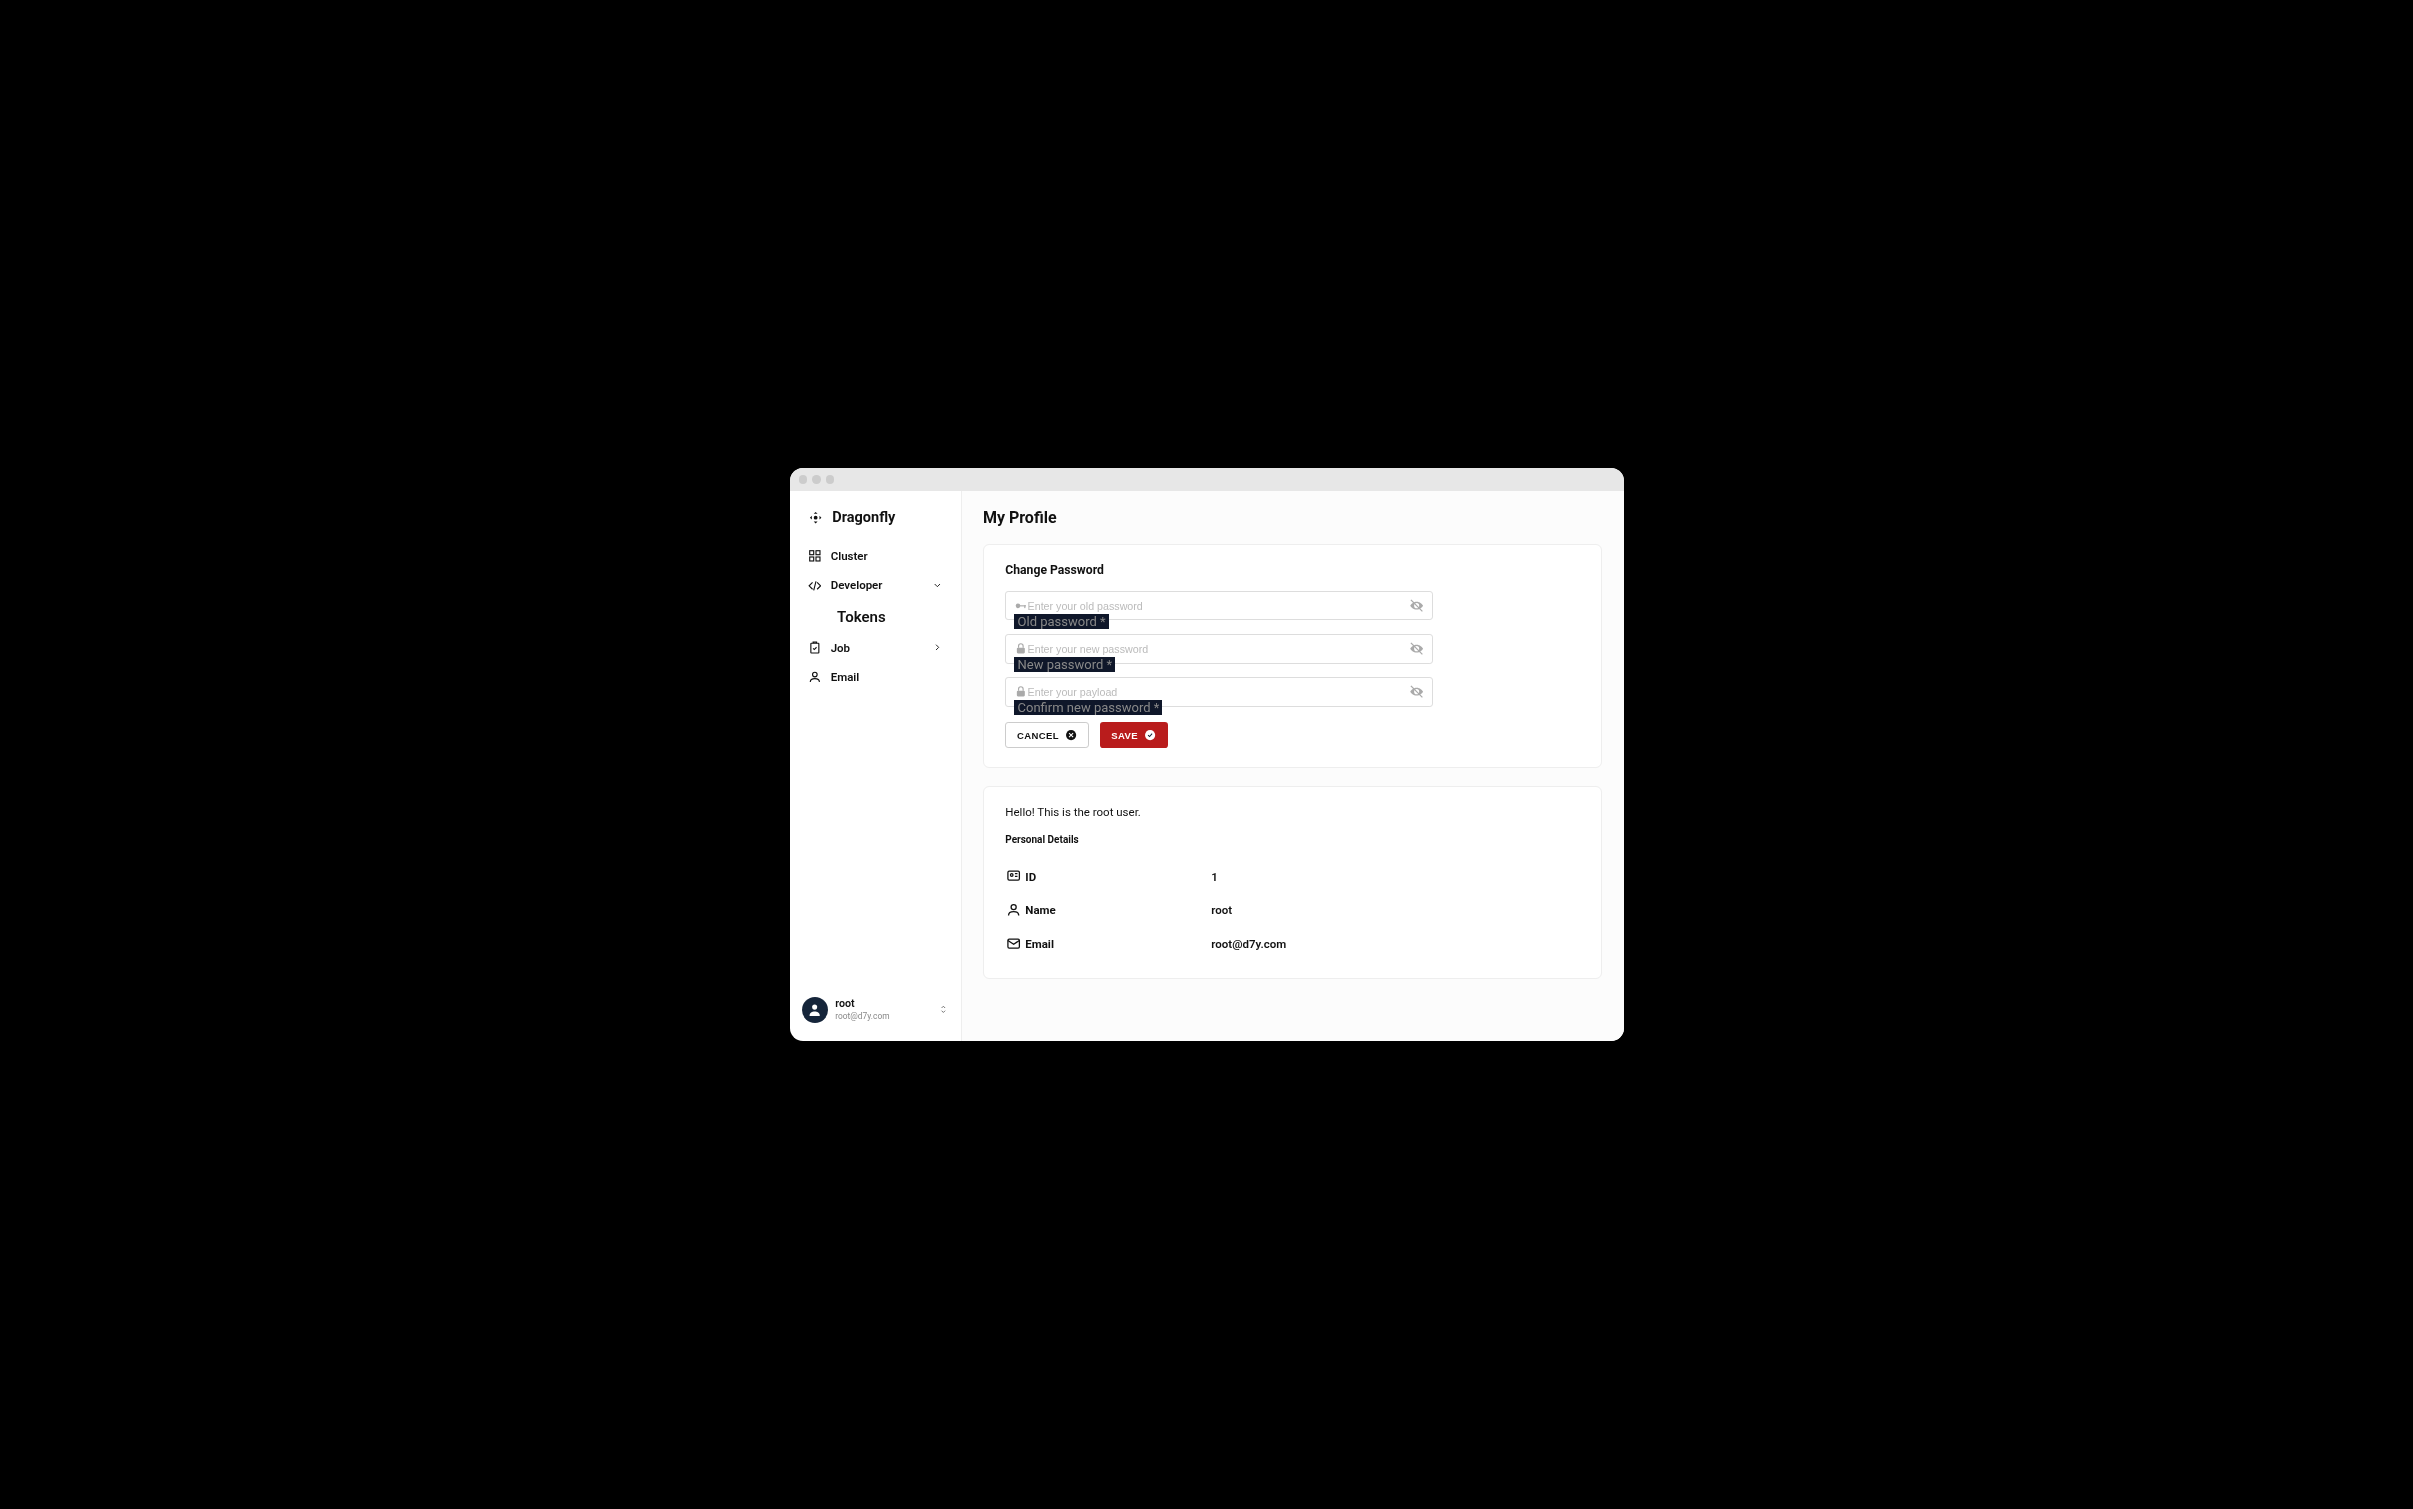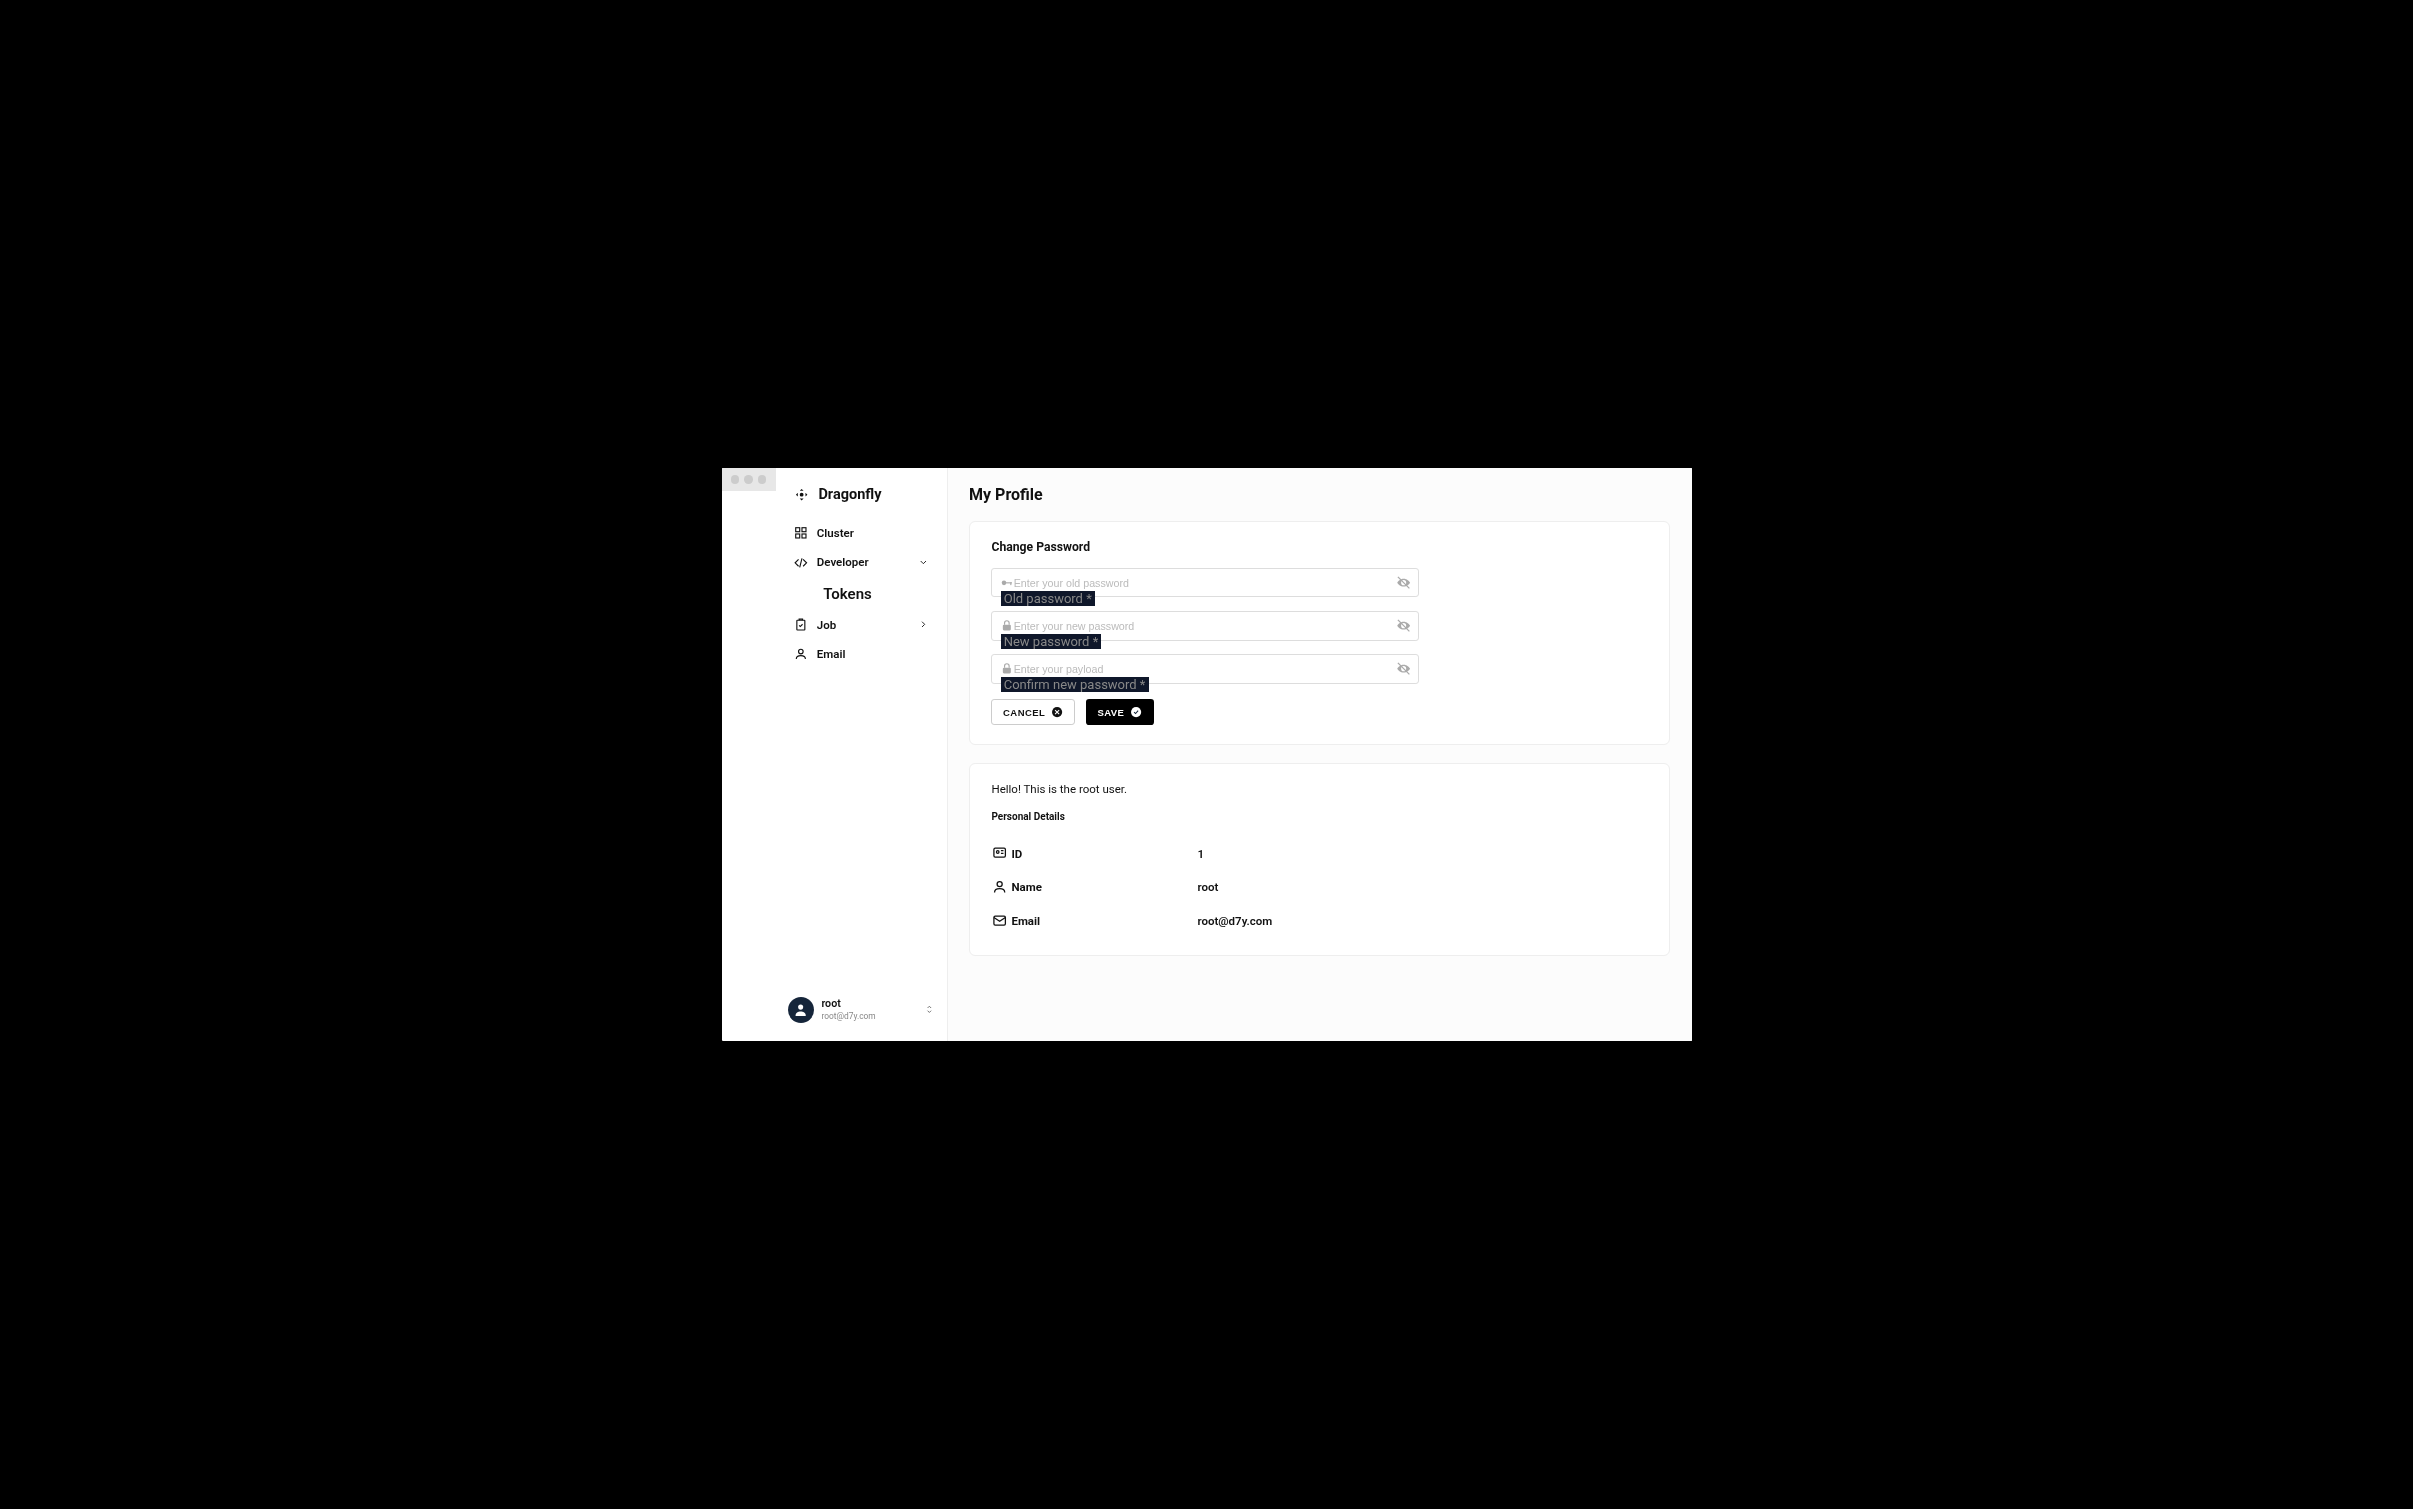--- a/index.html
+++ b/index.html
@@ -6,27 +6,27 @@
 body {
   background: #000;
   font-family: -apple-system, BlinkMacSystemFont, "Segoe UI", Roboto, sans-serif;
   color: #111;
   display: flex;
   align-items: center;
   justify-content: center;
   min-height: 100vh;
 }
 .window {
-  width: 970px;
+  width: 834px;
   height: 573px;
   background: #fff;
-  border-radius: 1px;
+  border-radius: 13px;
   overflow: hidden;
   display: flex;
-  flex-direction: row;
+  flex-direction: column;
   box-shadow: 0 15.3px 46px rgba(0,0,0,.5);
 }
 .titlebar {
   height: 23px;
   background: #e7e7e7;
   display: flex;
   align-items: center;
   padding: 0 9.2px;
   gap: 5.3px;
 }
@@ -117,21 +117,21 @@
 .field .right-ic { cursor: pointer; }
 
 .btn-row { display: flex; gap: 10.7px; margin-top: 15.3px; }
 .btn {
   display: flex; align-items: center; gap: 6.1px;
   font-size: 9.5px; font-weight: 600; letter-spacing: 0.4px;
   padding: 6.1px 10.7px; border-radius: 3.1px; cursor: pointer;
   border: 0.8px solid transparent;
 }
 .btn-outline { background: #fff; border-color: #ccc; color: #111; }
-.btn-solid { background: #000000; color: #fff; }
+.btn-solid { background: #b91c1c; color: #fff; }
 .btn-small { padding: 5.3px 9.2px; font-size: 9.2px; }
 
 .about .card-header { padding-bottom: 13.7px; border-bottom: 0.8px dashed #ddd; margin-bottom: 13.7px; }
 .about .hello { font-size: 11.5px; margin-bottom: 15px; }
 .about .subhead { font-weight: 700; font-size: 10px; margin-bottom: 13.7px; }
 .detail-row {
   display: flex; align-items: flex-end;
   padding: 9.2px 0; gap: 3px;
 }
 .detail-row .ic { width: 17px; display: flex; justify-content: center; color: #222; }

